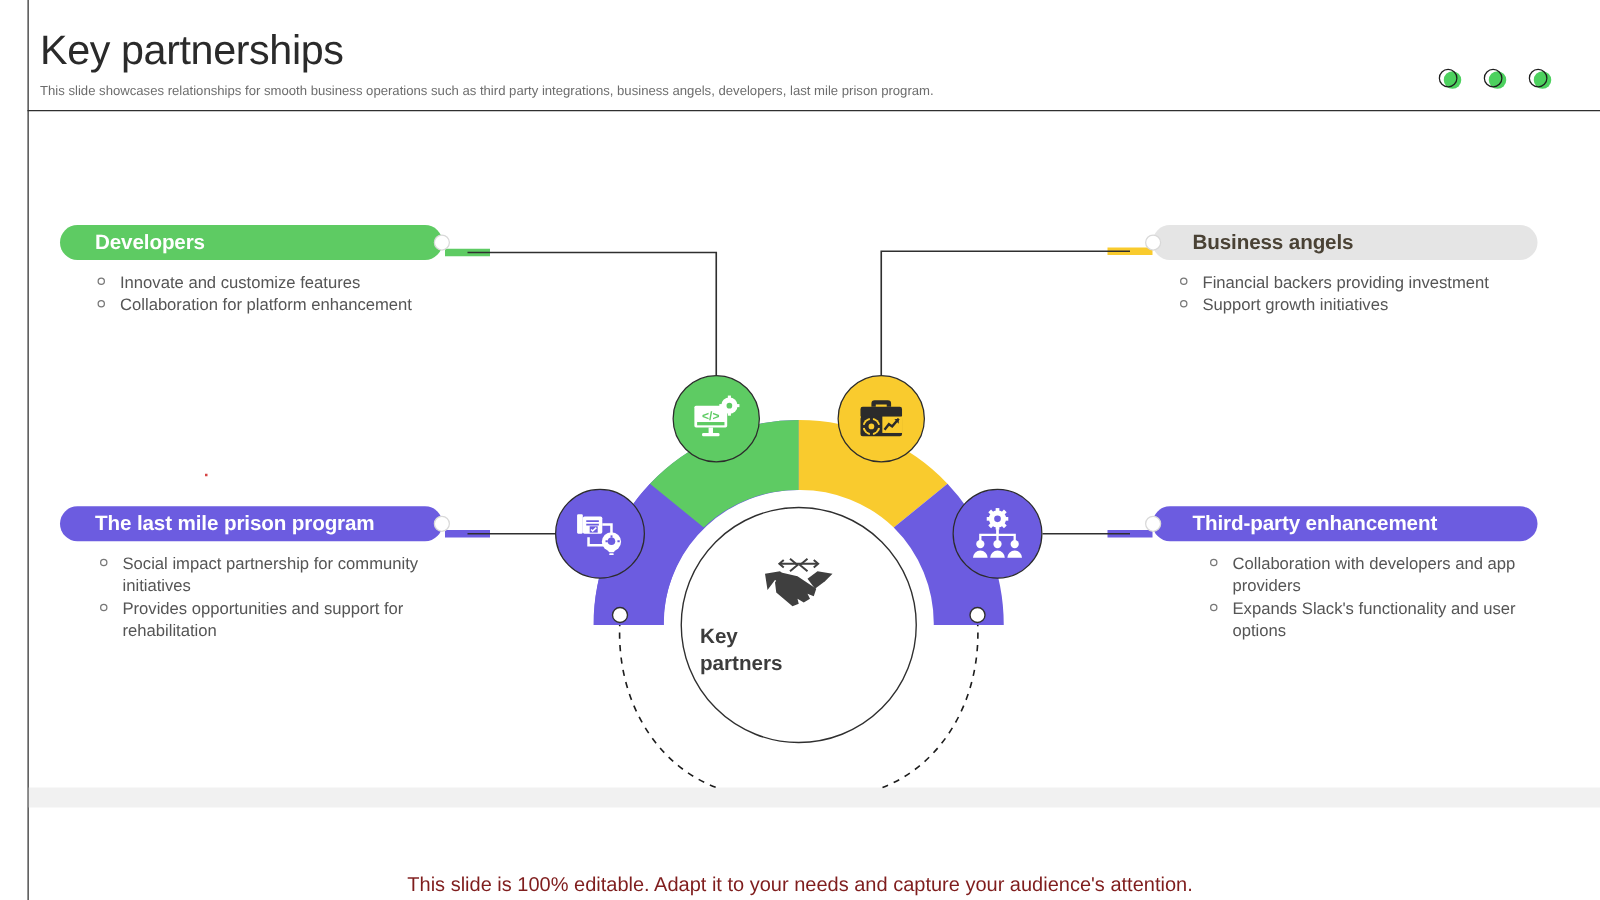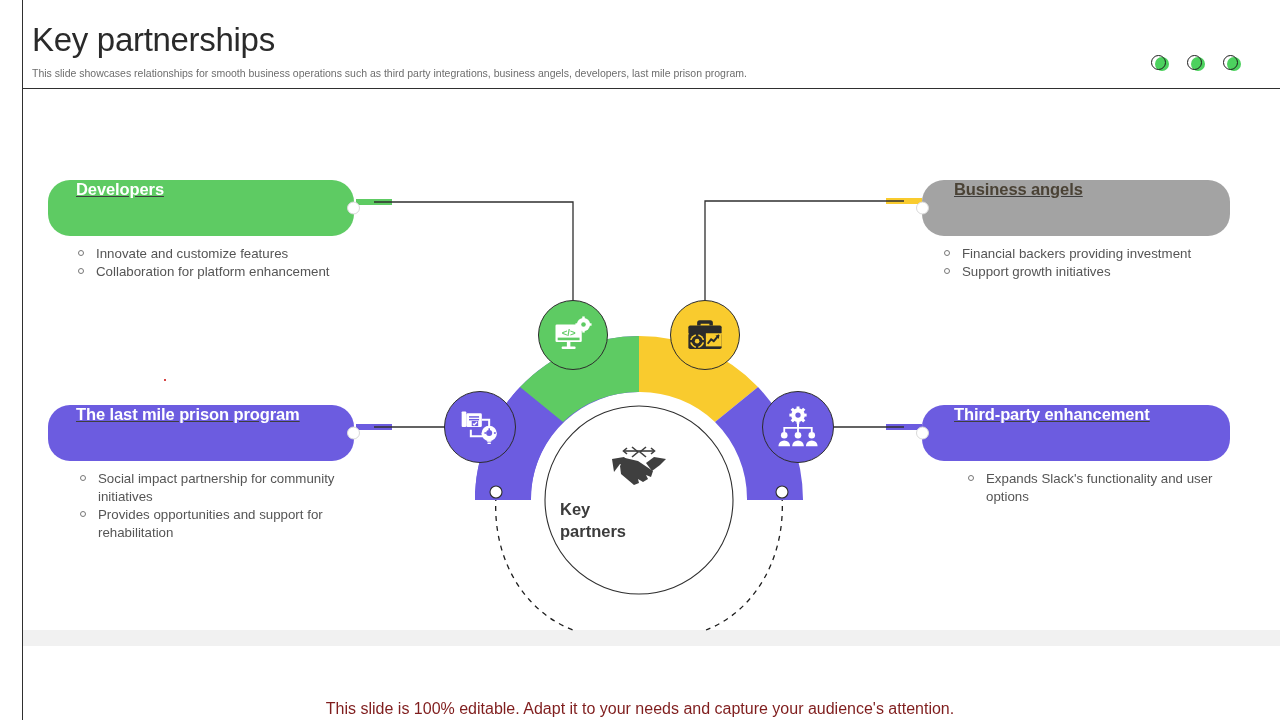--- a/index.html
+++ b/index.html
@@ -85,25 +85,25 @@
     position: absolute;
     left: 4px; top: 2px;
     width: 14px; height: 14px;
     border-radius: 50%;
   }
 
   
   .card { position: absolute; }
   .card-pill {
     position: relative;
-    height: 56px;
+    height: 28px;
     border-radius: 22px;
     display: flex;
+    align-items: center;
     box-sizing: border-box;
-    text-decoration: underline;
   }
   .card-pill .pill-label {
     font-size: 16.5px;
     font-weight: bold;
     letter-spacing: -0.1px;
     white-space: nowrap;
   }
   .card-bullets {
     margin-top: 9px;
     list-style: none;
@@ -133,21 +133,21 @@
   #card-developers .card-pill .pill-label { color: #ffffff; }
   #card-developers .card-bullets { margin-left: 30px; }
 
   #card-lastmile { left: 48px; top: 405px; width: 400px; }
   #card-lastmile .card-pill { width: 306px; background: #6C5CE0; padding-left: 28px; }
   #card-lastmile .card-pill .pill-label { color: #ffffff; }
   #card-lastmile .card-bullets { margin-left: 32px; }
   #card-lastmile .card-bullets li { width: 290px; }
 
   #card-angels { left: 922px; top: 180px; width: 360px; }
-  #card-angels .card-pill { width: 308px; background: #a3a3a3; padding-left: 32px; }
+  #card-angels .card-pill { width: 308px; background: #e5e5e5; padding-left: 32px; }
   #card-angels .card-pill .pill-label { color: #4a4235; }
   #card-angels .card-bullets { margin-left: 22px; }
 
   #card-integrators { left: 922px; top: 405px; width: 360px; }
   #card-integrators .card-pill { width: 308px; background: #6C5CE0; padding-left: 32px; }
   #card-integrators .card-pill .pill-label { color: #ffffff; }
   #card-integrators .card-bullets { margin-left: 46px; }
   #card-integrators .card-bullets li { width: 250px; }
 
   .pill-knob {
@@ -450,19 +450,20 @@
       <li><span class="bullet-mark"></span><span>Provides opportunities and support for rehabilitation</span></li>
     </ul>
   </div>
 
   <div class="card" id="card-integrators">
     <div class="card-pill">
       <span class="pill-label">Third-party enhancement</span>
       <span class="pill-knob left"></span>
     </div>
     <ul class="card-bullets">
+      <li><span class="bullet-mark"></span><span>Collaboration with developers and app providers</span></li>
       <li><span class="bullet-mark"></span><span>Expands Slack's functionality and user options</span></li>
     </ul>
   </div>
 
   <div id="footer-note">This slide is 100% editable. Adapt it to your needs and capture your audience's attention.</div>
 
 </div>
 
 </body></html>

